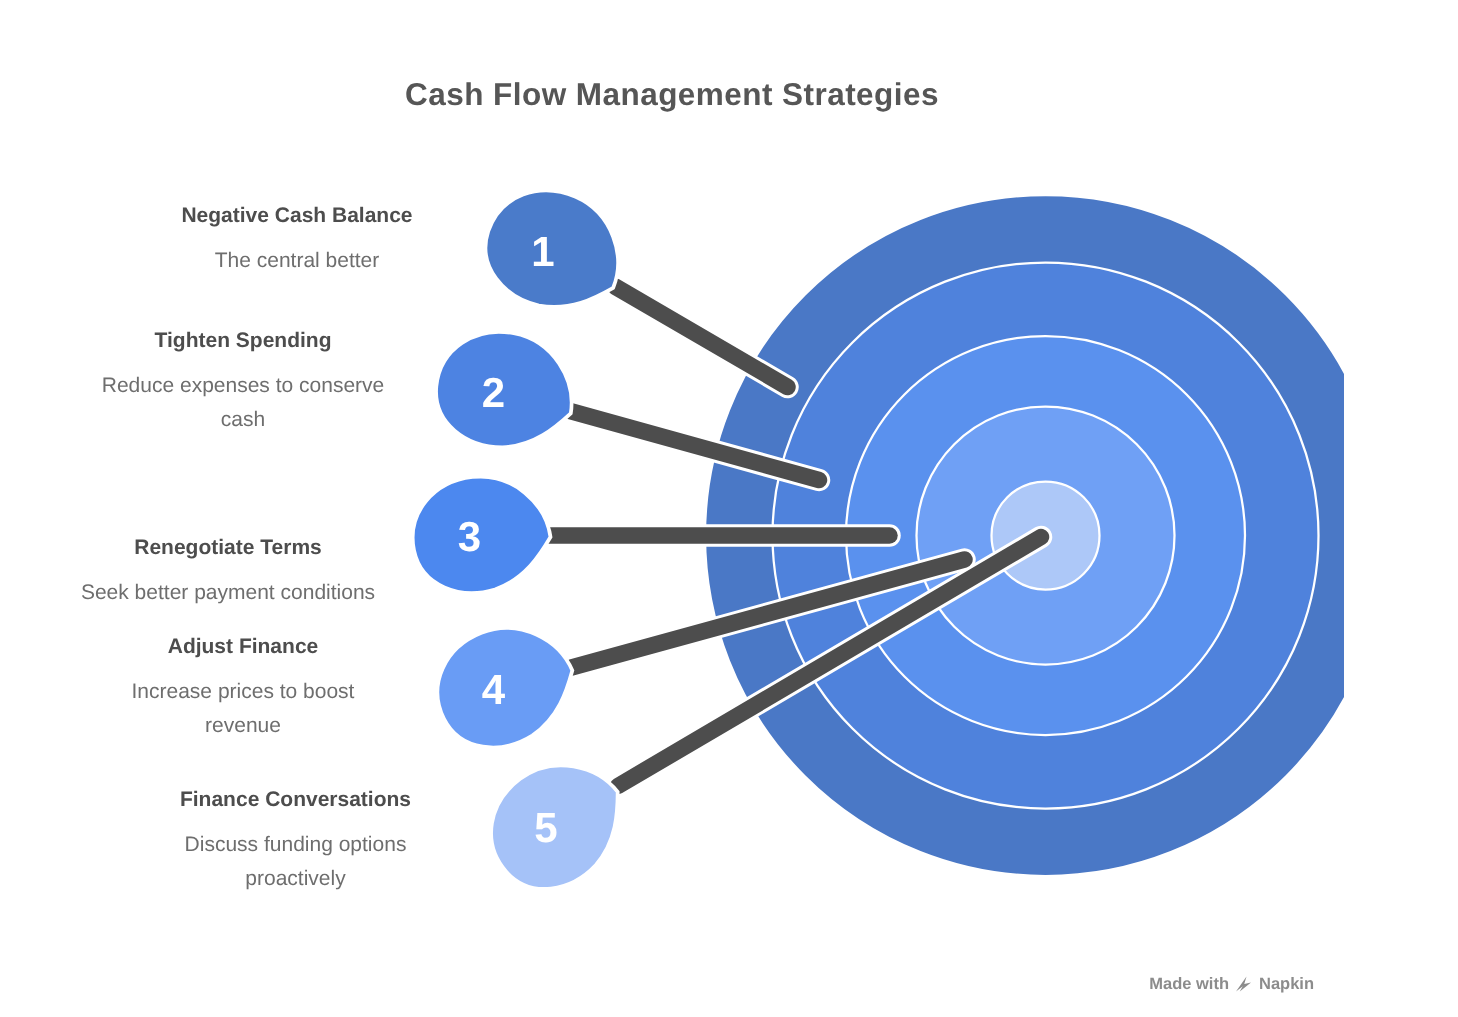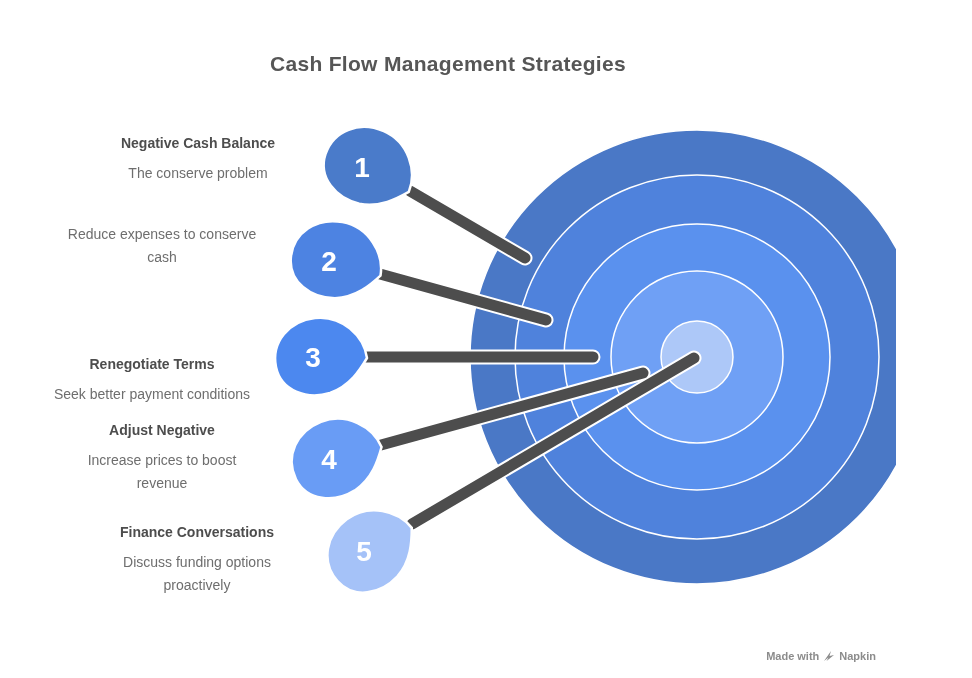--- a/index.html
+++ b/index.html
@@ -60,31 +60,32 @@
 
     <text class="pin-num" x="362" y="177">1</text>
     <text class="pin-num" x="329" y="271">2</text>
     <text class="pin-num" x="313" y="367">3</text>
     <text class="pin-num" x="329" y="469">4</text>
     <text class="pin-num" x="364" y="561">5</text>
   </svg>
 
   <div class="item-label" id="lbl1">
     <div class="lt">Negative Cash Balance</div>
-    <div class="ld">The conserve problem</div>
+    <div class="ld">The central better</div>
   </div>
   <div class="item-label" id="lbl2">
+    <div class="lt">Tighten Spending</div>
     <div class="ld">Reduce expenses to conserve cash</div>
   </div>
   <div class="item-label" id="lbl3">
     <div class="lt">Renegotiate Terms</div>
     <div class="ld">Seek better payment conditions</div>
   </div>
   <div class="item-label" id="lbl4">
-    <div class="lt">Adjust Negative</div>
+    <div class="lt">Adjust Finance</div>
     <div class="ld">Increase prices to boost revenue</div>
   </div>
   <div class="item-label" id="lbl5">
     <div class="lt">Finance Conversations</div>
     <div class="ld">Discuss funding options proactively</div>
   </div>
 
   <div class="watermark">
     <span>Made with</span>
     <span style="display:inline-flex;">

